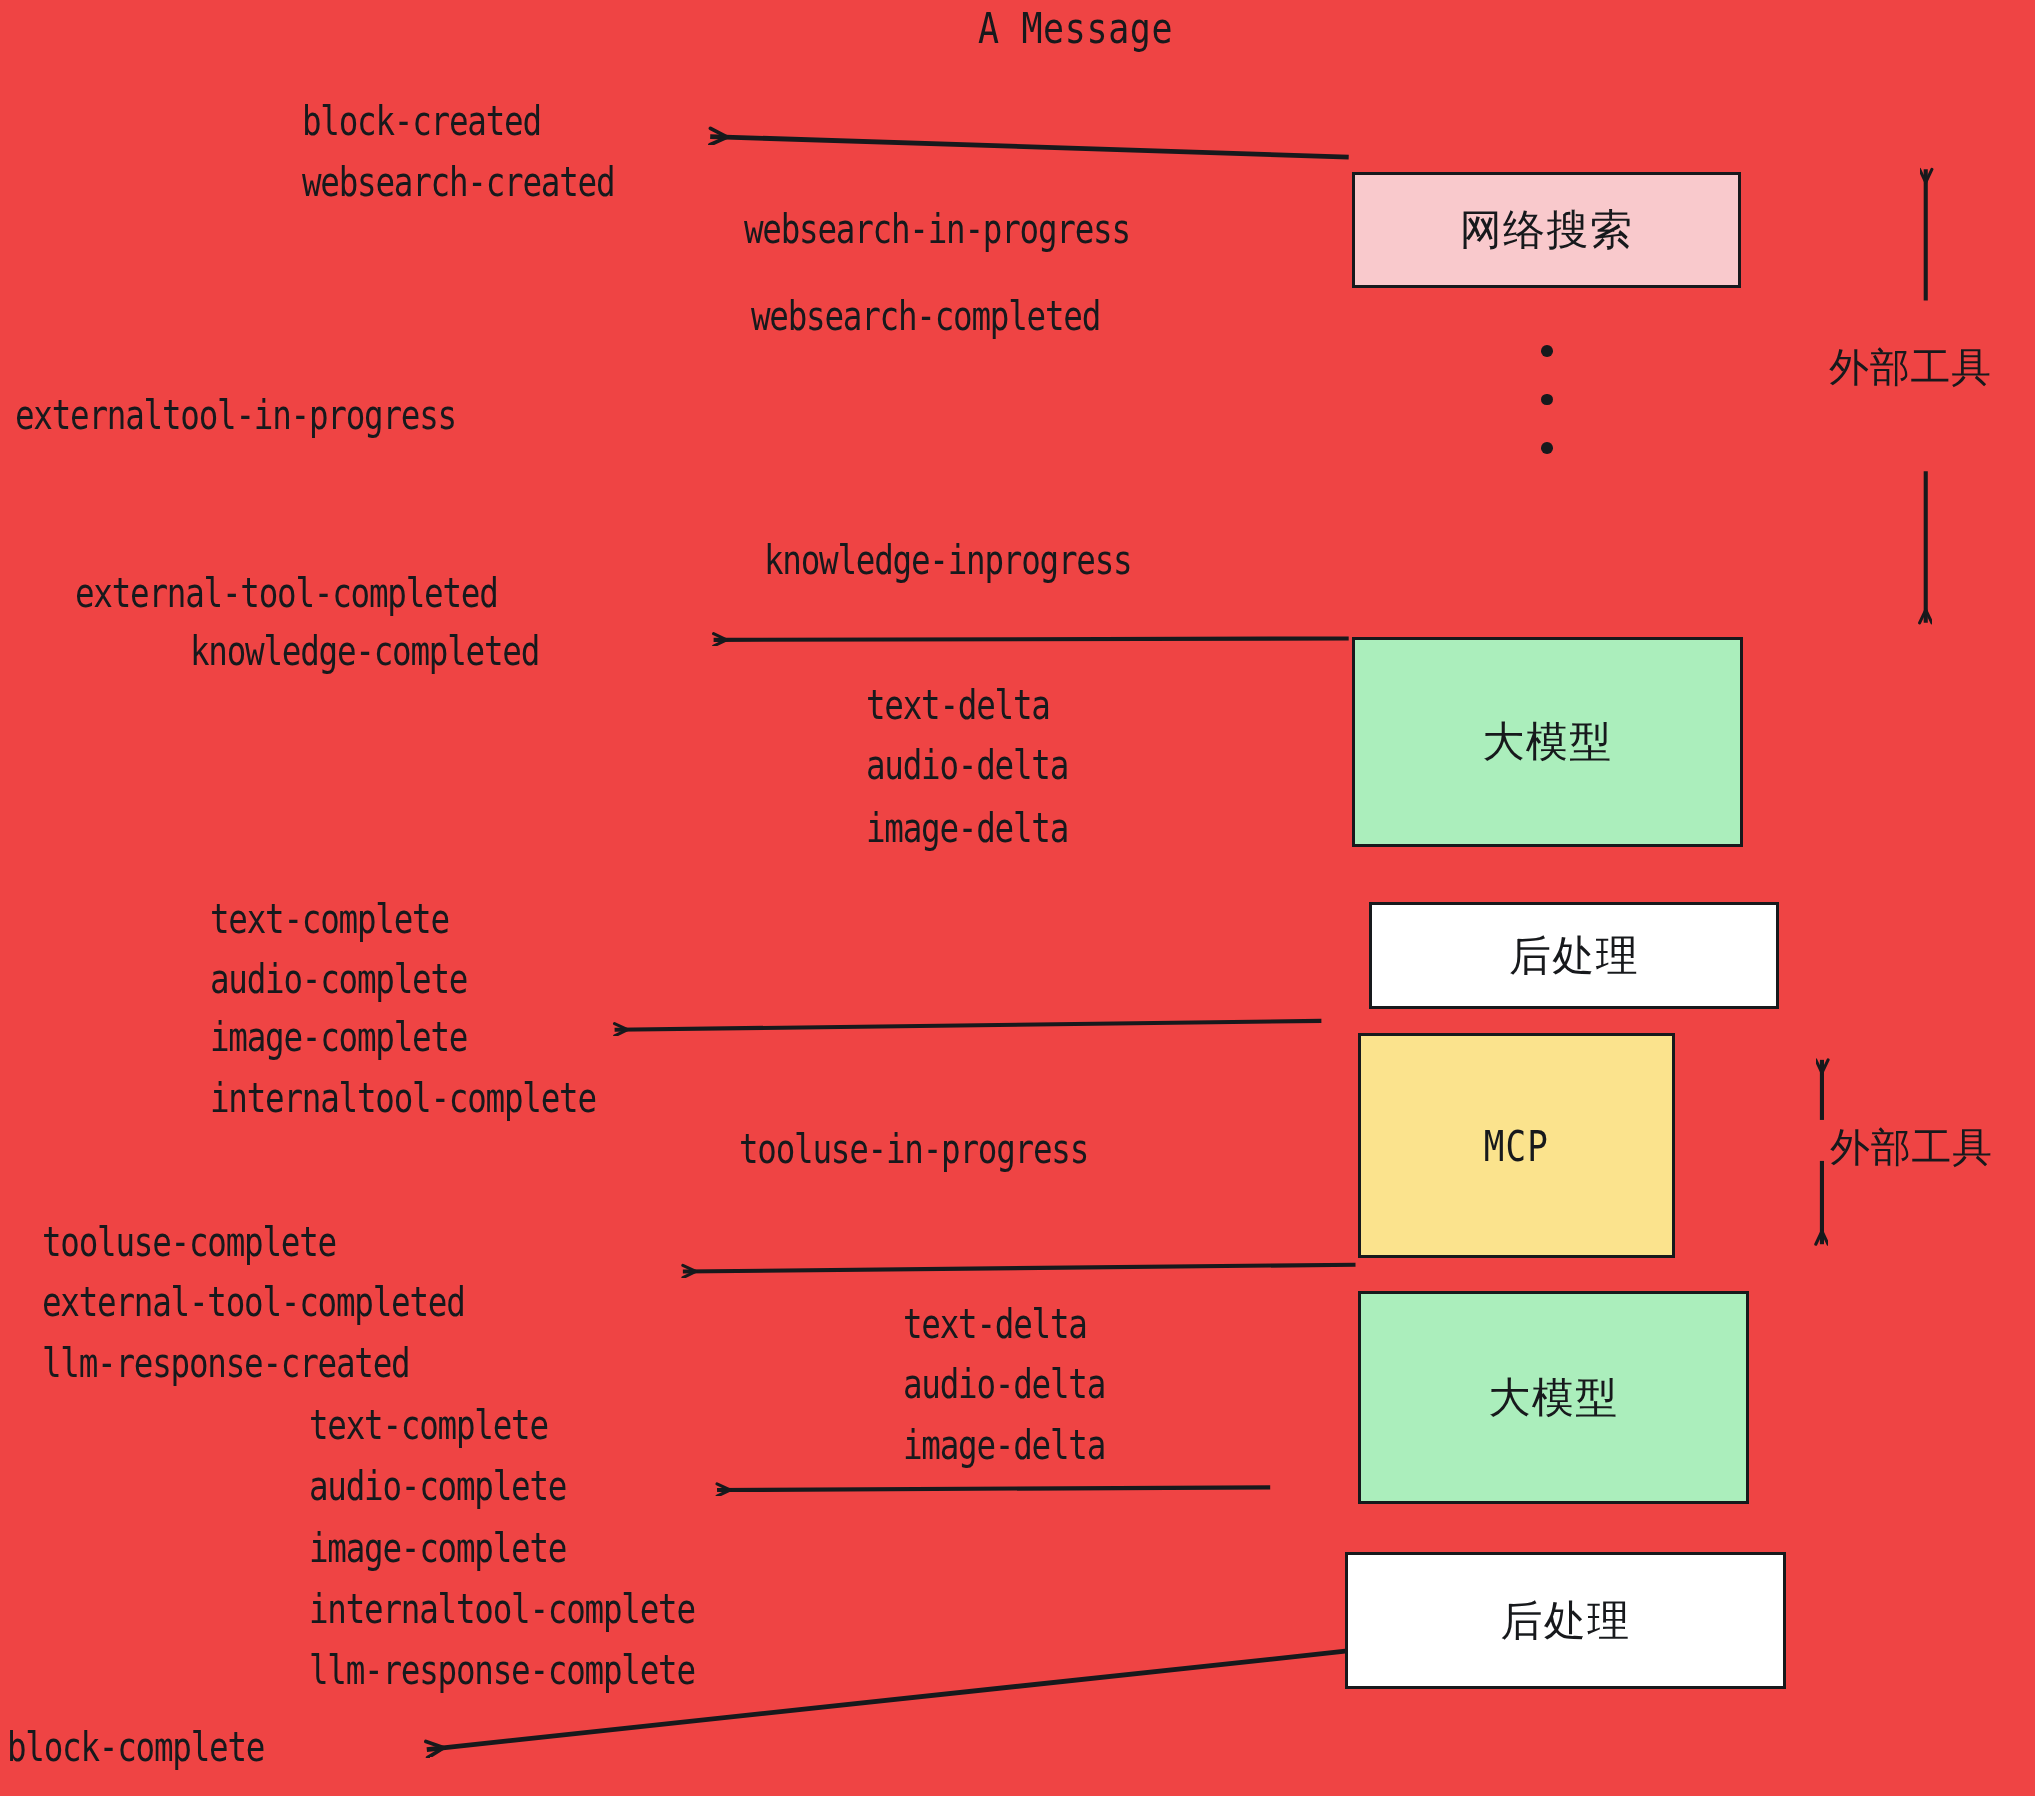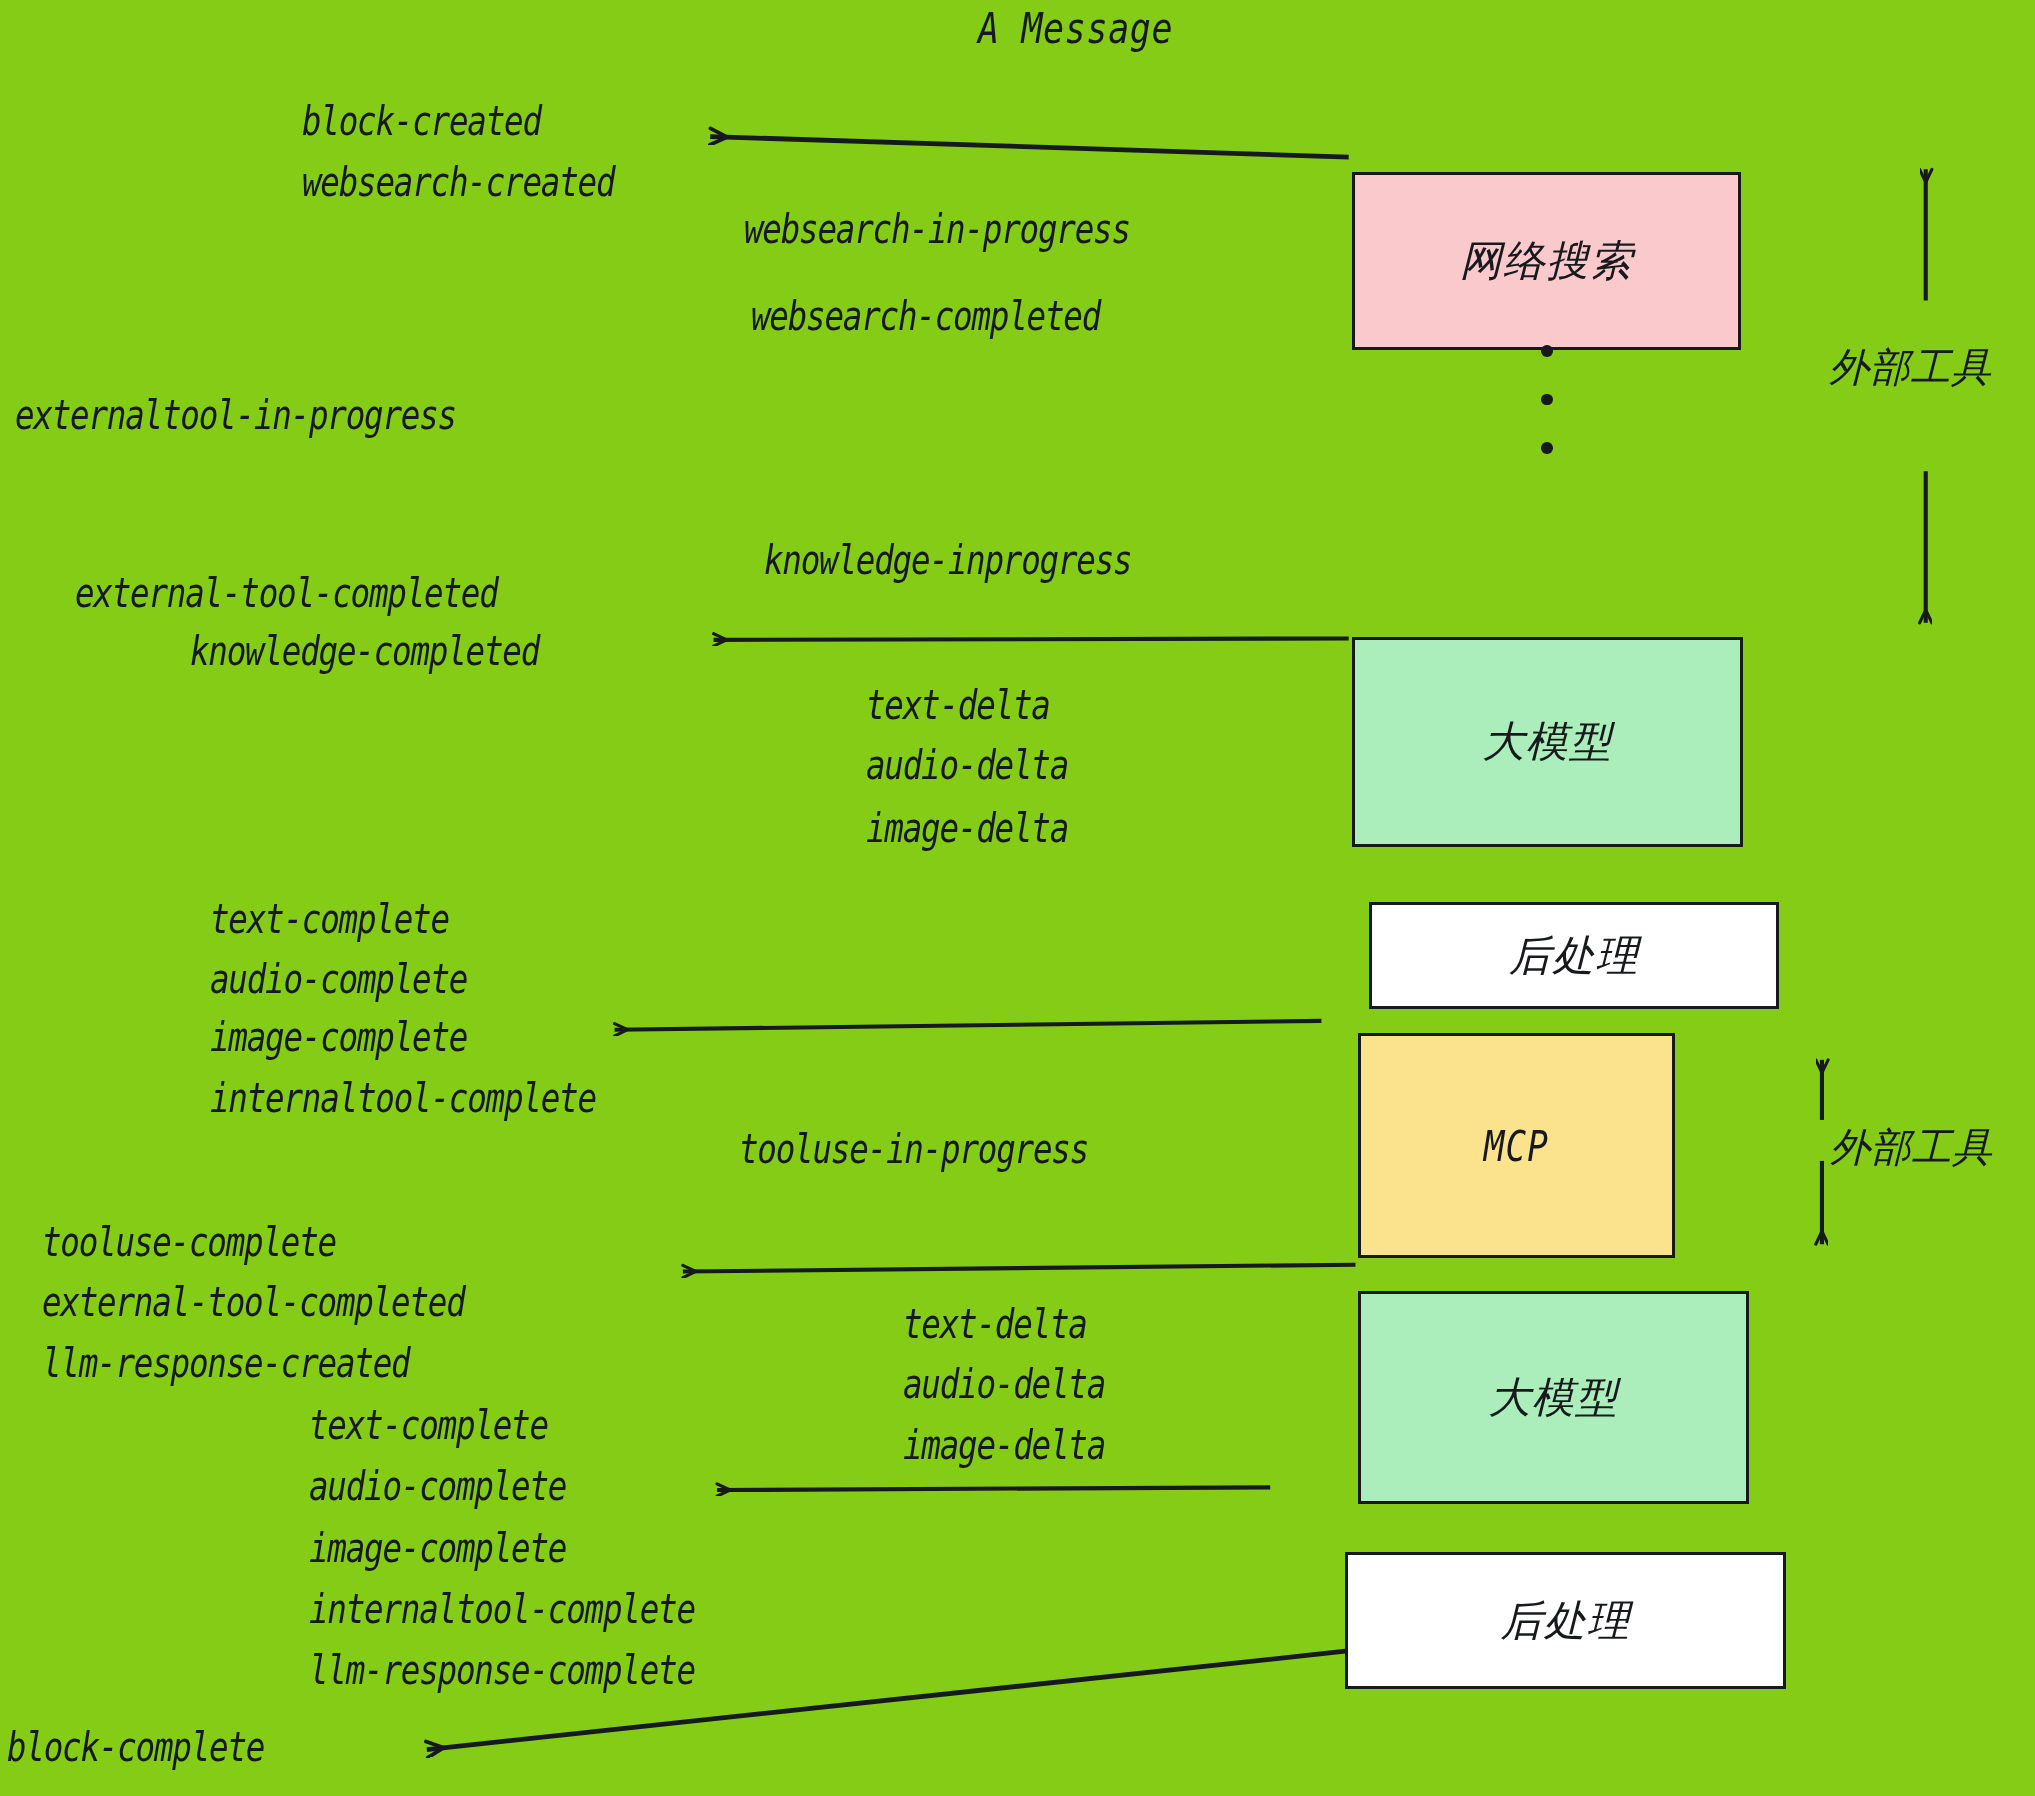--- a/index.html
+++ b/index.html
@@ -1,23 +1,22 @@
 <!DOCTYPE html>
 <html style="font-size:11px"><head>
 <meta charset="utf-8">
 <style>
   html,body{margin:0;padding:0;background:#ffffff;}
   #stage{
     position:relative;
     width:2035px;
     height:1796px;
-    background:#84cc16;
+    background:#ef4444;
     overflow:hidden;
     font-family:"DejaVu Sans Mono","Liberation Mono",monospace;
-    font-style:italic;
   }
   .evt{
     position:absolute;
     color:#17191c;
     font-family:"DejaVu Sans Mono","Liberation Mono",monospace;
     font-size:37px;
     letter-spacing:-1.4px;
     white-space:nowrap;
     transform:scaleX(0.88) scaleY(1.12);
     transform-origin:left center;
@@ -76,21 +75,21 @@
   }
   svg.ov{position:absolute;left:0;top:0;width:2035px;height:1796px;pointer-events:none;}
 </style>
 </head>
 <body>
 
 <div id="stage">
 
   <div class="title" style="left:978px;top:5.5px;">A Message</div>
 
-  <div class="box" style="left:1352px;top:172px;width:389px;height:178px;background:#f9c9cc;text-align:center;">
+  <div class="box" style="left:1352px;top:172px;width:389px;height:116px;background:#f9c9cc;text-align:center;">
     <span class="lbl">网络搜索</span>
   </div>
 
 
   <div class="box" style="left:1352px;top:637px;width:391px;height:210px;background:#abeebc;">
     <span class="lbl">大模型</span>
   </div>
 
   <div class="box" style="left:1369px;top:902px;width:410px;height:107px;background:#ffffff;">
     <span class="lbl">后处理</span>

